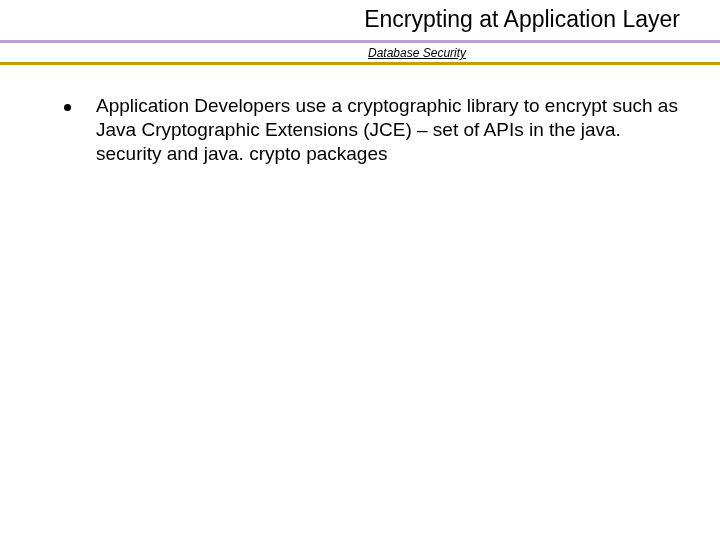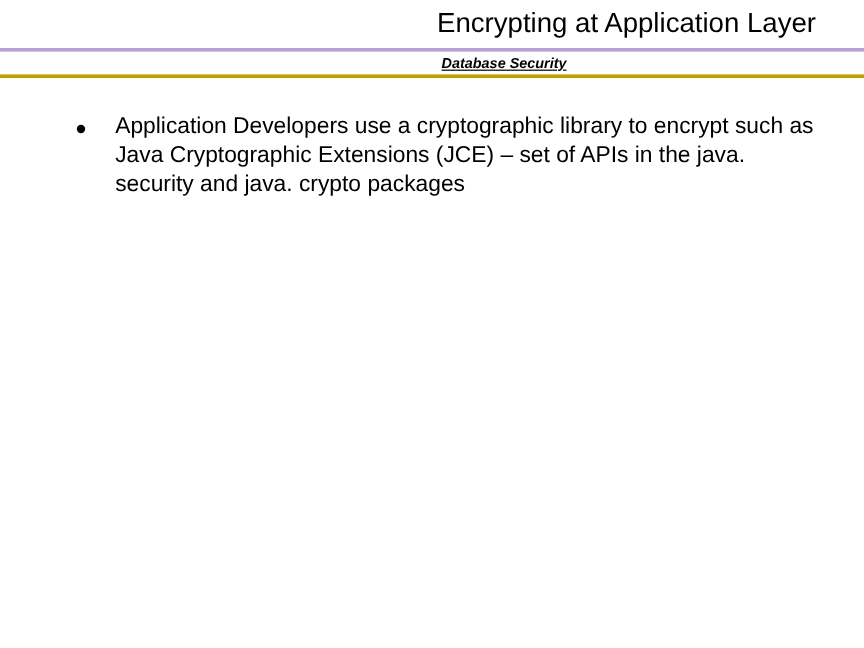--- a/index.html
+++ b/index.html
@@ -38,21 +38,20 @@
   .subtitle-bar {
     position: absolute;
     top: 46px;
     left: 0;
     right: 0;
     padding: 0 0 0 368px;
     font-size: 12px;
     font-style: italic;
     text-decoration: underline;
     color: #000;
-    font-weight: bold;
   }
   .subtitle-underline {
     position: absolute;
     top: 62px;
     left: 0;
     width: 720px;
     height: 3px;
     background: #c0a000;
   }
   .content {

